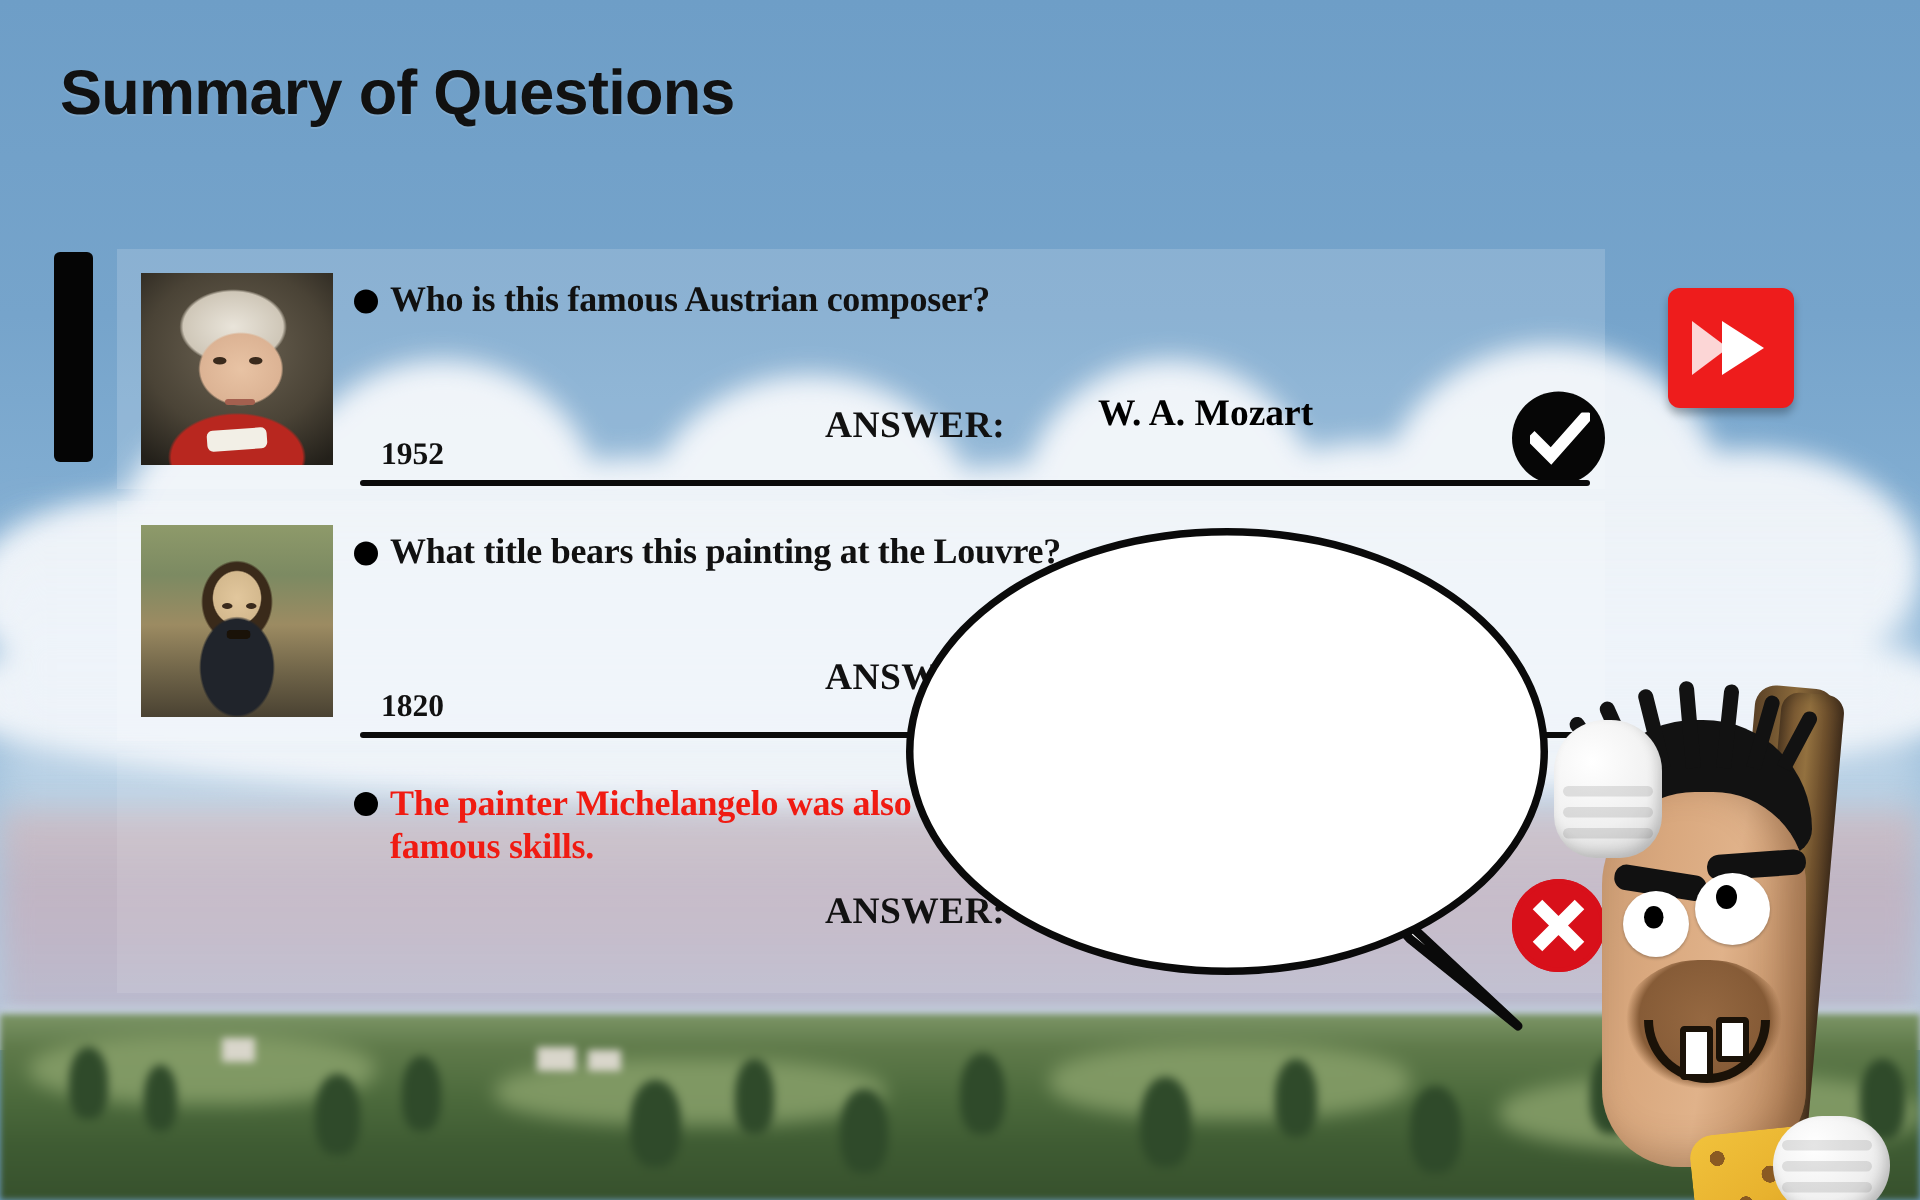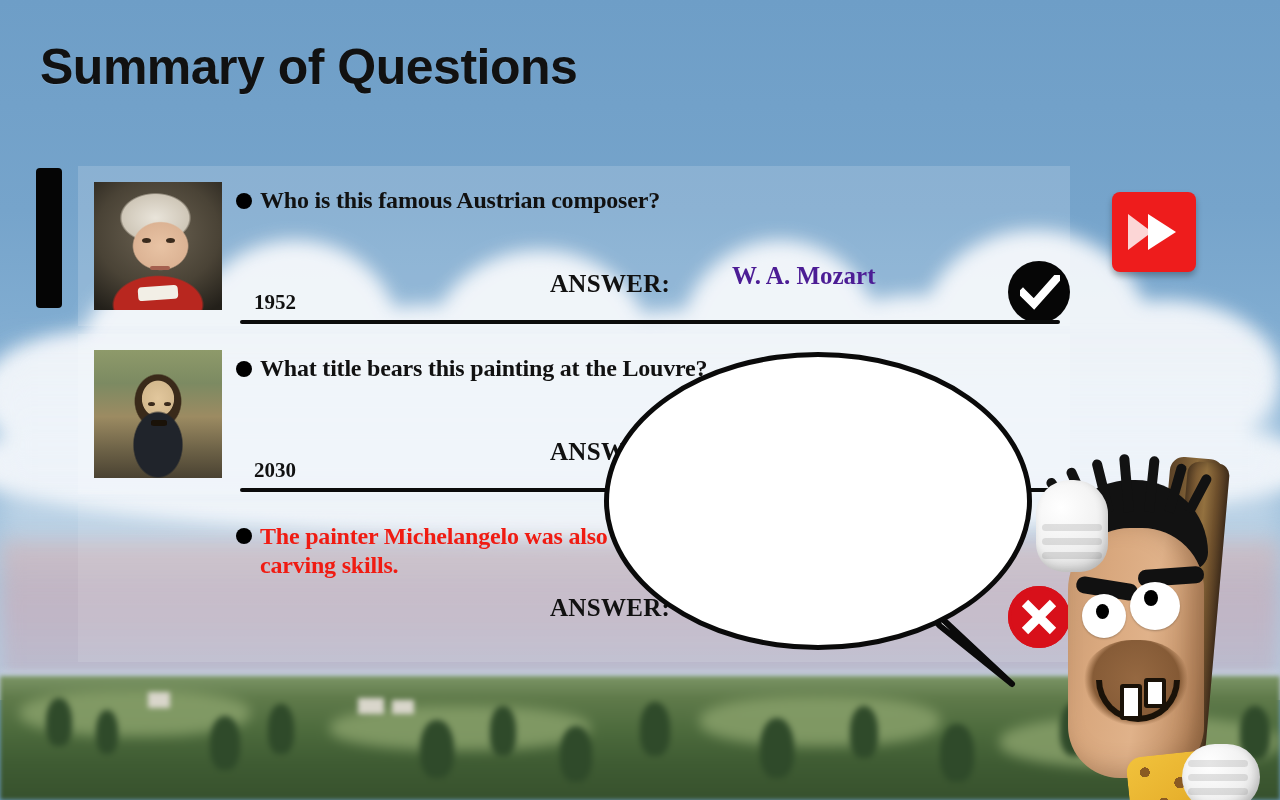--- a/index.html
+++ b/index.html
@@ -40,21 +40,21 @@
   .land .field { position:absolute; background:#88a06a; border-radius:45%; filter:blur(6px); opacity:.85; }
   .land .tree  { position:absolute; background:#2f4a2a; border-radius:48% 48% 40% 40%; filter:blur(2px); }
   .land .house { position:absolute; background:#d9d6cb; filter:blur(1.5px); }
   .landhaze { position:absolute; left:0; top:672px; width:1280px; height:26px;
               background:linear-gradient(180deg,rgba(200,215,228,.95),rgba(160,180,160,0));
               filter:blur(4px); }
 
   
   #title {
     position:absolute; left:40px; top:38px; z-index:6;
-    font-size:50px; font-weight:bold; color:#111; letter-spacing:-.5px;
+    font-size:42px; font-weight:bold; color:#111; letter-spacing:-.5px;
     font-family:"Liberation Sans", sans-serif;
     text-shadow:0 1px 0 rgba(255,255,255,.12);
   }
 
   
   #scrollbar { position:absolute; left:36px; top:168px; width:26px; height:140px;
                background:#050505; border-radius:4px; z-index:6; }
 
   
   #qlist { position:absolute; left:78px; top:166px; width:992px; height:520px; z-index:5; }
@@ -97,21 +97,21 @@
 
   .qtext { position:absolute; font-size:24px; font-weight:bold; color:#111;
            letter-spacing:-.2px; line-height:29px; }
   .qtext.red { color:#f01b12; }
 
   .qnum { position:absolute; font-size:21px; font-weight:bold; color:#111; }
 
   .answer-label { position:absolute; font-size:25px; font-weight:bold; color:#111;
                   letter-spacing:.3px; }
   .answer-value { position:absolute; font-size:25px; font-weight:bold; }
-  .answer-value.green { color:#4c1d95; }
+  .answer-value.green { color:#000000; }
   .answer-value.dark  { color:#1b2430; }
 
   .rule { position:absolute; height:4px; background:#0b0b0b; border-radius:2px; }
 
   
   .badge { position:absolute; width:62px; height:62px; border-radius:50%; }
   .badge.ok { background:#060606; }
   .badge.ok svg { position:absolute; left:12px; top:14px; }
   .badge.no { background:#d8101a; box-shadow:inset 0 0 0 3px #d8101a; }
   .badge.no svg { position:absolute; left:11px; top:11px; }
@@ -273,31 +273,31 @@
   <div class="qrow">
     <div class="thumb">
       <div class="art mona">
         <span class="eye l"></span>
           <span class="eye r"></span>
         <span class="smile"></span>
       </div>
     </div>
     <span class="bullet" style="left:158px; top:27px;"></span>
     <div class="qtext" style="left:182px; top:20px;">What title bears this painting at the Louvre?</div>
-    <div class="qnum" style="left:176px; top:124px;">2030</div>
+    <div class="qnum" style="left:176px; top:124px;">1820</div>
     <div class="answer-label" style="left:472px; top:104px;">ANSWER:</div>
     <div class="answer-value dark" style="left:654px; top:100px;">Mona Lisa</div>
 
     <div class="rule" style="left:162px; top:154px; width:820px;"></div>
   </div>
 
   <div class="qrow wrong">
     <span class="bullet" style="left:158px; top:426px; top:26px;"></span>
     <div class="qtext red" style="left:182px; top:20px; width:760px;">The painter Michelangelo was also known for his</div>
-    <div class="qtext red" style="left:182px; top:49px;">carving skills.</div>
+    <div class="qtext red" style="left:182px; top:49px;">famous skills.</div>
     <div class="answer-label" style="left:472px; top:92px;">ANSWER:</div>
     <div class="answer-value dark" style="left:654px; top:88px;">TRUE</div>
     <div class="badge no" style="left:930px; top:84px;">
       <svg width="40" height="40" viewBox="0 0 40 40">
         <path d="M6 6 L34 34 M34 6 L6 34" stroke="#fff" stroke-width="9" fill="none" stroke-linecap="butt"></path>
       </svg>
     </div>
   </div>
 
 </div>

